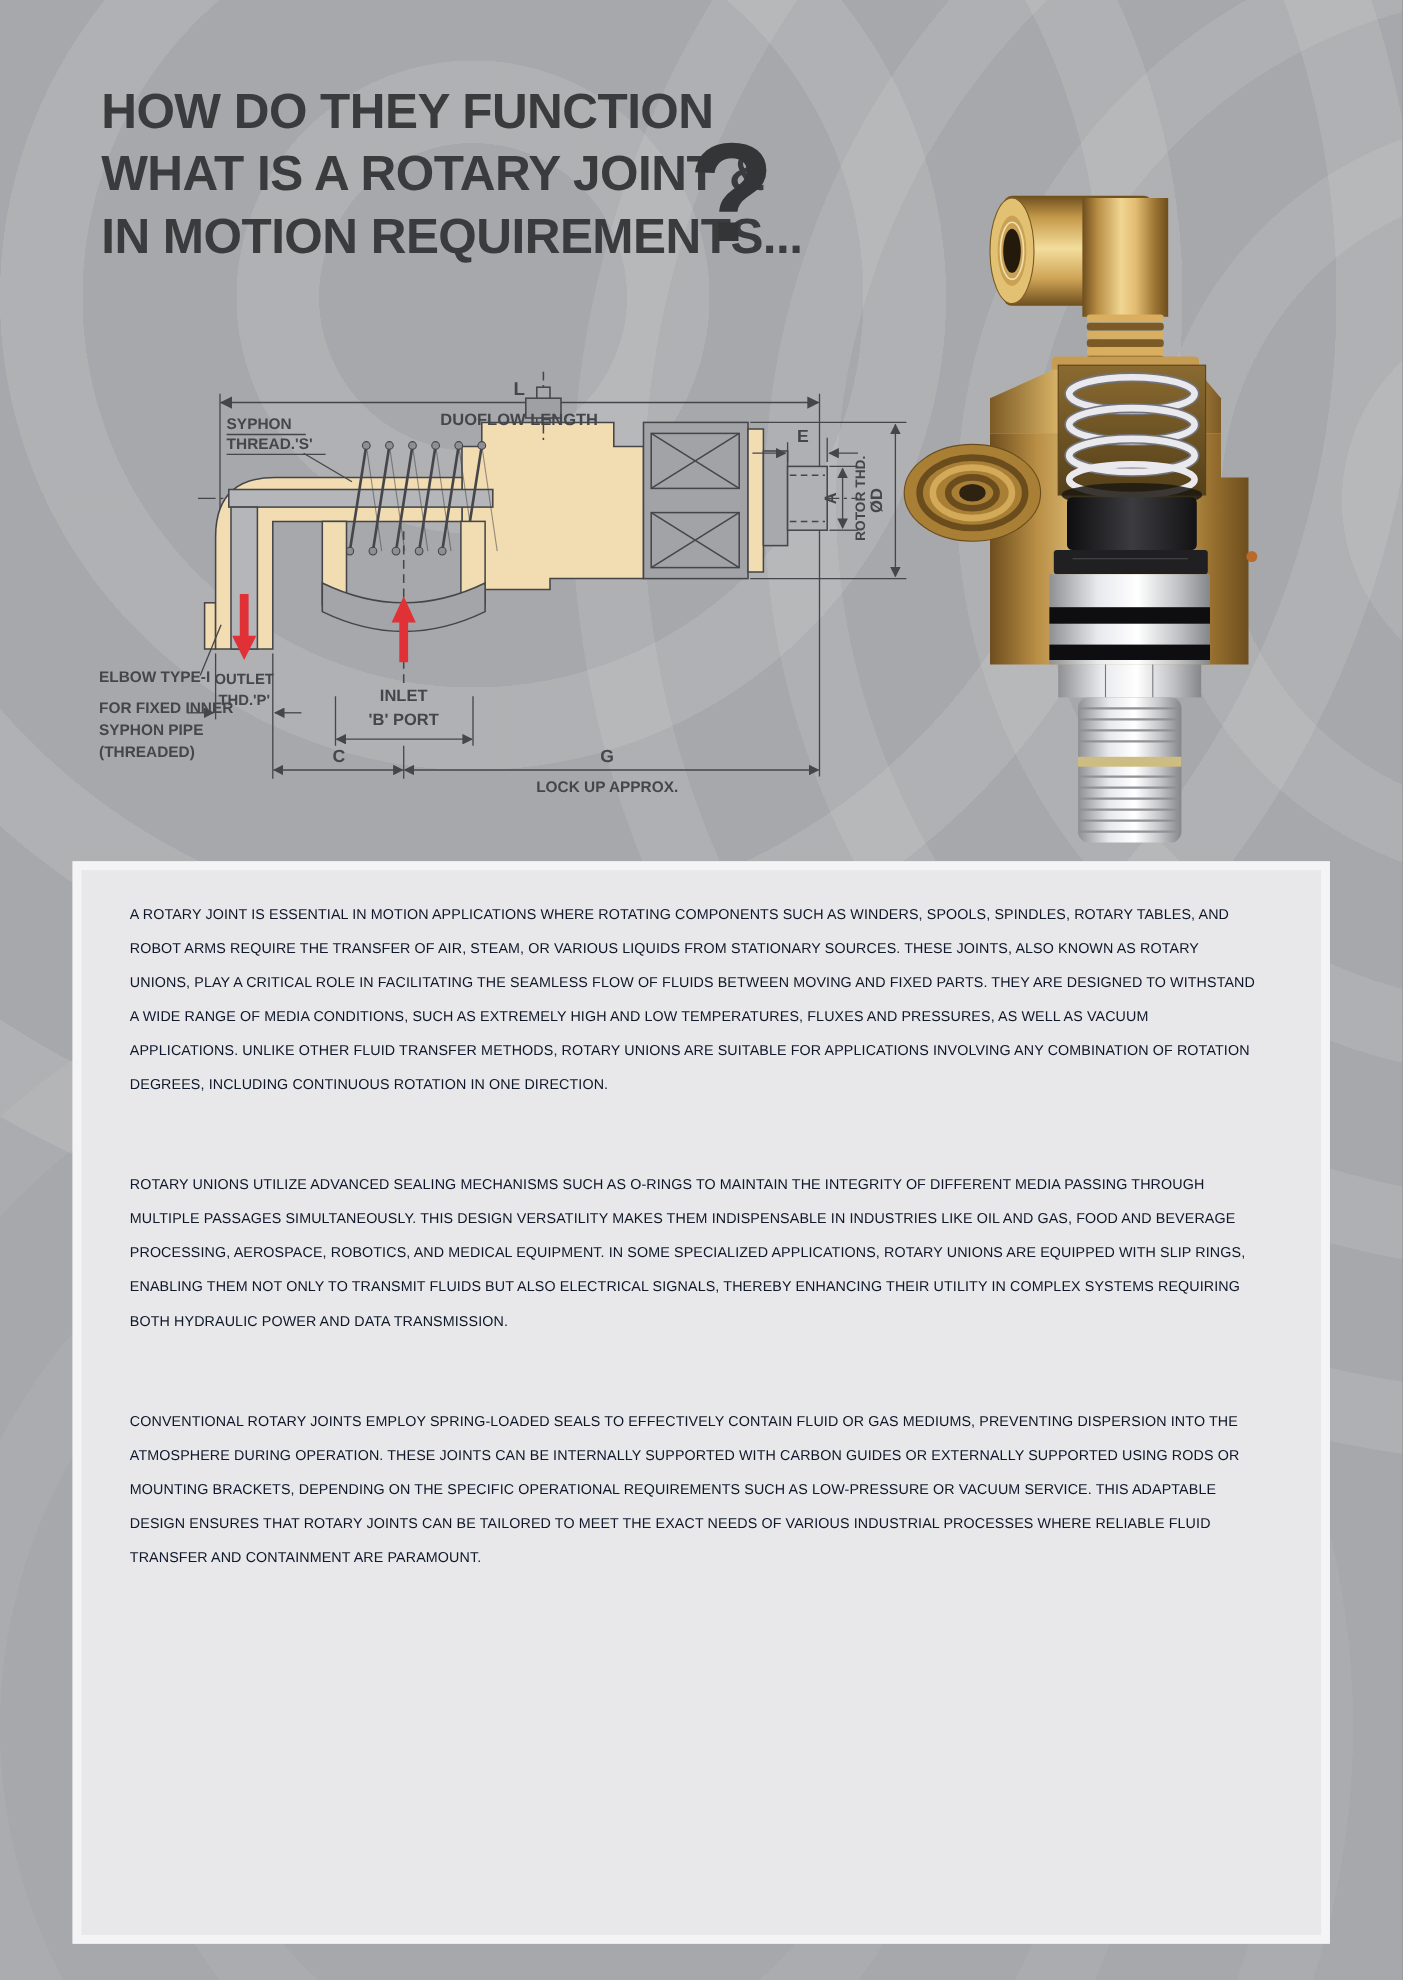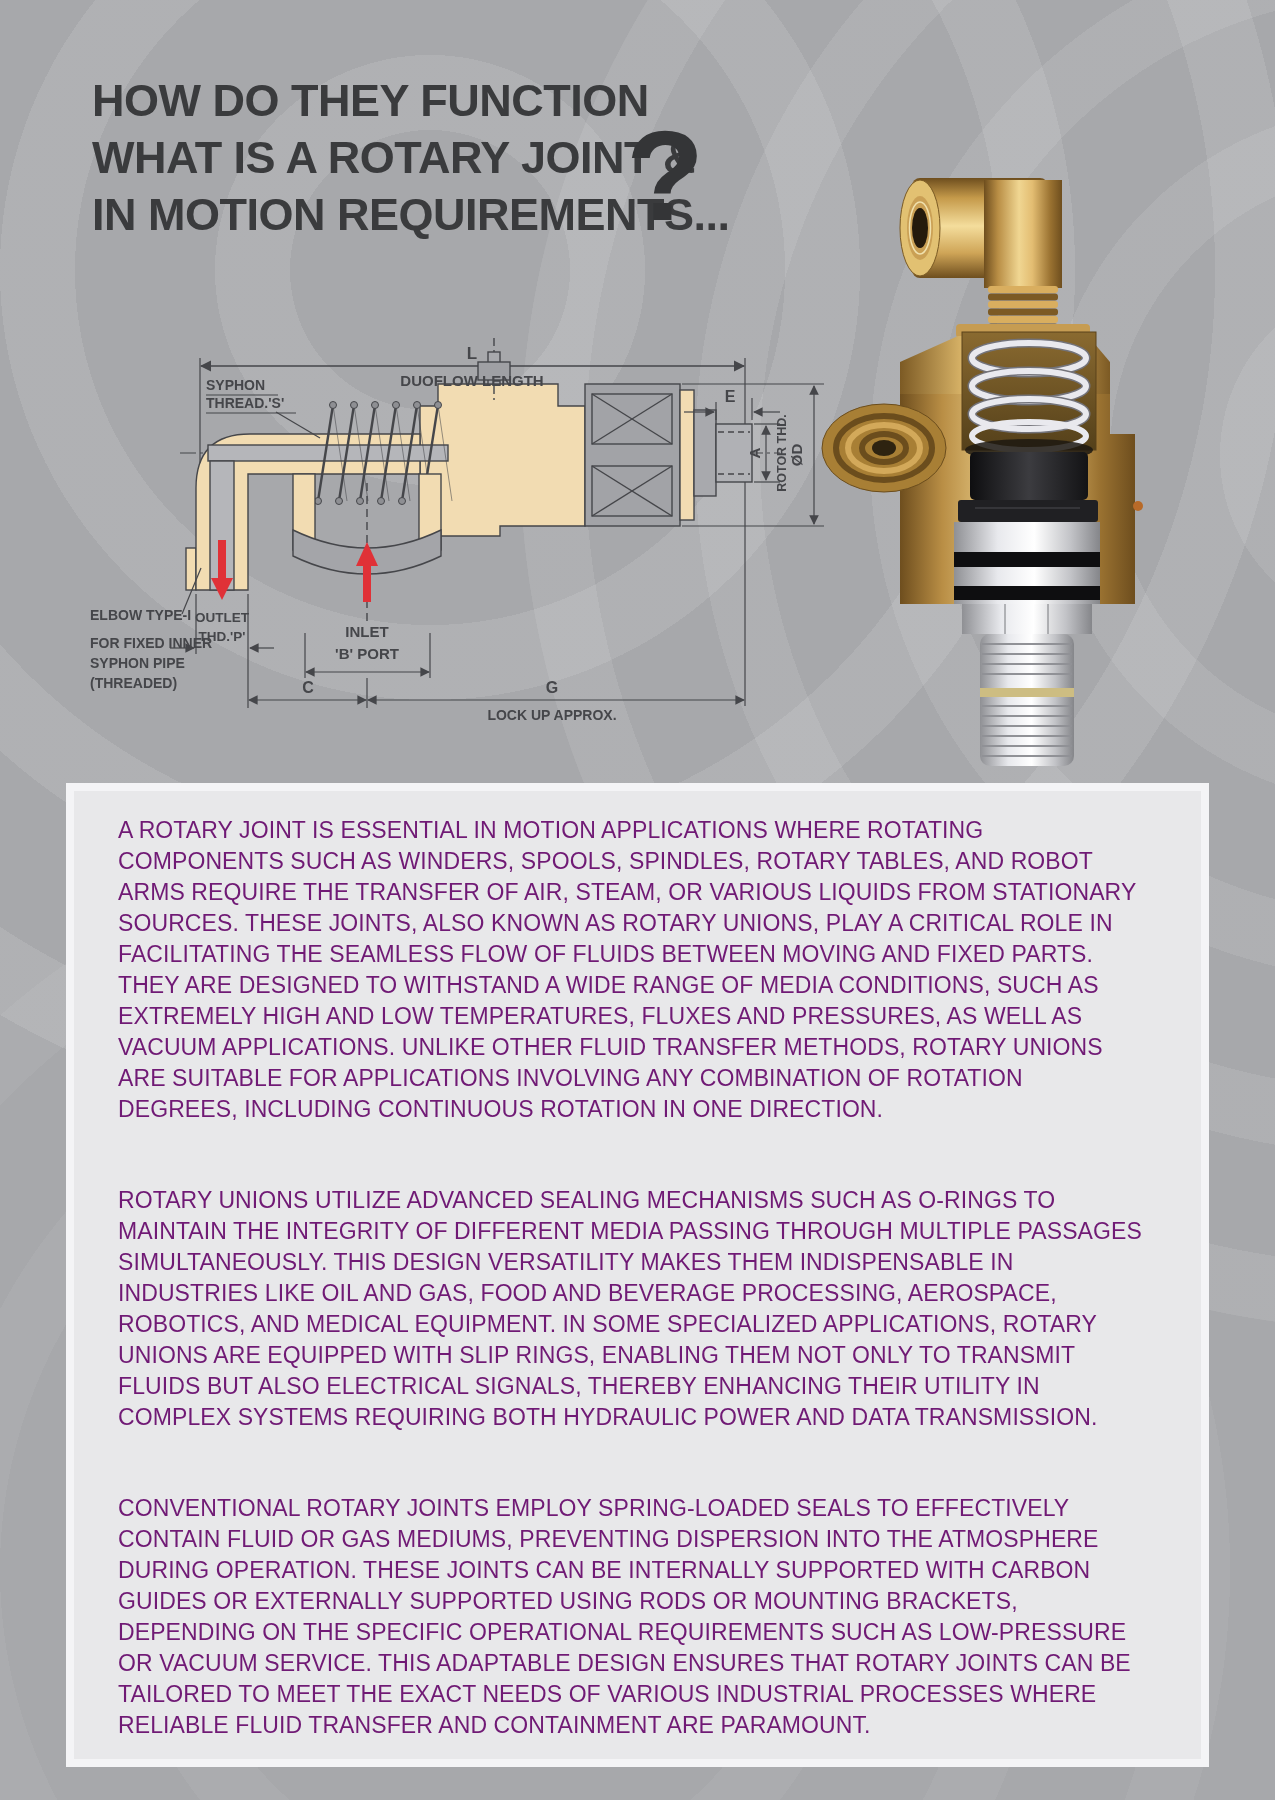--- a/index.html
+++ b/index.html
@@ -16,21 +16,21 @@
          font-size:45px;line-height:57px;letter-spacing:-.5px;white-space:nowrap;}
   .qmark{position:absolute;left:626px;top:112px;color:#343537;font-weight:bold;
          font-size:128px;line-height:1;}
   .dwg,.render3d{position:absolute;}
   .dwg{left:80px;top:288px;}
   .render3d{left:800px;top:118px;}
   .lbl{font-family:"Liberation Sans",sans-serif;font-weight:bold;fill:#45464a;}
   .articlebox{position:absolute;left:66px;top:783px;width:1143px;height:984px;
       background:#e8e8ea;border:8px solid #f4f4f6;box-sizing:border-box;
       padding:24px 56px 0 44px;}
-  .articlebox p{font-size:23px;line-height:31px;color:#701a75;margin:0 0 60px 0;
+  .articlebox p{font-size:13px;line-height:31px;color:#0f172a;margin:0 0 60px 0;
       letter-spacing:.1px;}
 </style>
 </head>
 <body>
 
 <div class="page">
   <div class="ring r1"></div>
   <div class="ring r2"></div>
   <div class="ring r3"></div>
 

